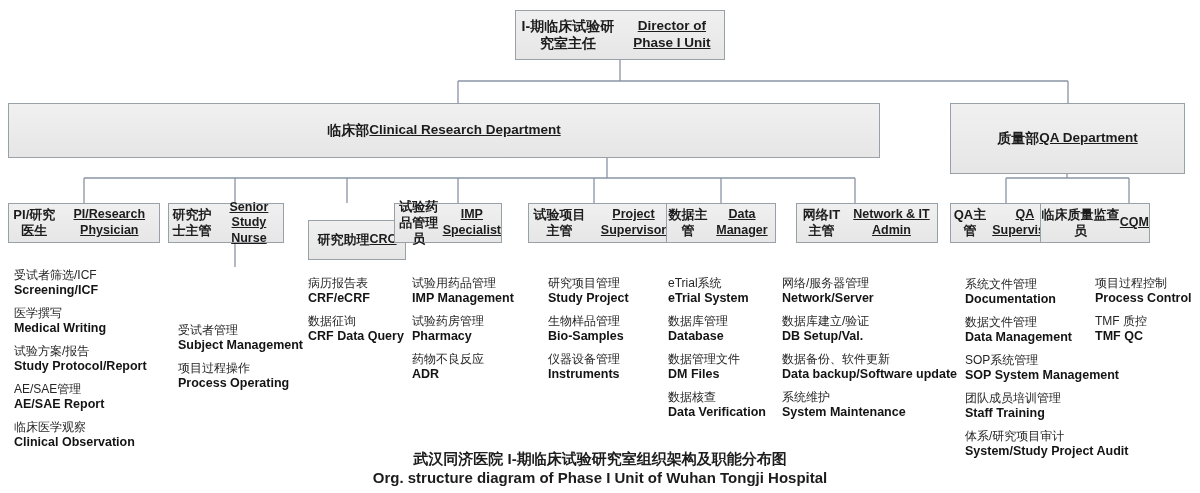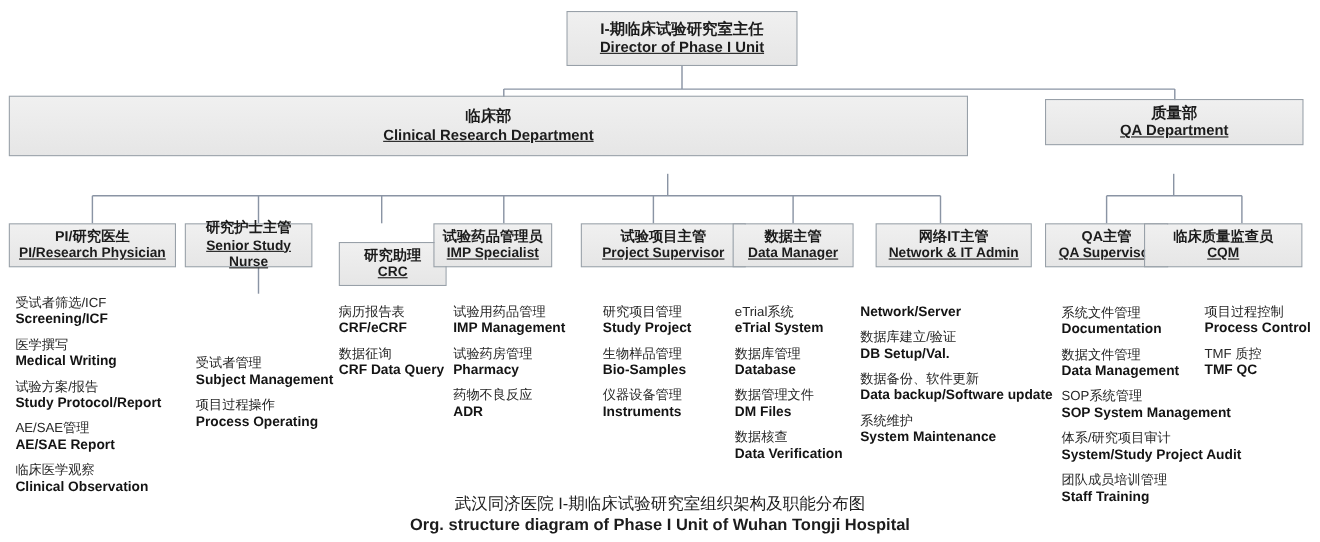--- a/index.html
+++ b/index.html
@@ -5,36 +5,36 @@
   html,body{margin:0;padding:0;background:#ffffff;}
   .canvas{
     position:relative;width:1200px;height:493px;background:#ffffff;overflow:hidden;
     font-family:"Liberation Sans","DejaVu Sans",sans-serif;color:#1c1c1c;
   }
   .connectors{position:absolute;left:0;top:0;width:1200px;height:493px;pointer-events:none;}
   .box{
     position:absolute;box-sizing:border-box;
     background:linear-gradient(#f0f0f0,#e6e6e6);
     border:1px solid #98a0a8;
-    display:flex;flex-direction:column;align-items:center;justify-content:center;
+    display:flex;align-items:center;justify-content:center;
     text-align:center;line-height:1.25;
   }
   .box .zh{font-size:14px;font-weight:700;}
   .box .en{font-size:13.5px;font-weight:700;text-decoration:underline;}
   .box.role .zh{font-size:13px;}
   .box.role .en{font-size:12.5px;}
   .box.subnode{background:linear-gradient(#f3f3f3,#ebebeb);}
   .box.subnode .zh{font-size:13px;}
   .box.subnode .en{font-size:12.5px;}
   .duties{position:absolute;}
   .duty{margin-bottom:8px;line-height:15px;}
   .duty .zh{font-size:12px;font-weight:400;color:#262626;white-space:nowrap;}
   .duty .en{font-size:12.5px;font-weight:700;color:#141414;white-space:nowrap;}
   .caption{position:absolute;left:0;top:450px;width:1200px;text-align:center;line-height:1.25;}
-  .caption .zh{font-size:15px;font-weight:400;}
+  .caption .zh{font-size:15px;font-weight:700;}
   .caption .en{font-size:15px;font-weight:700;}
 </style>
 </head>
 <body>
 
 <div class="canvas">
 
   <svg class="connectors" viewBox="0 0 1200 493" xmlns="http://www.w3.org/2000/svg">
     <g stroke="#8a94a4" stroke-width="1.3" fill="none">
 
@@ -60,25 +60,25 @@
 
       <line x1="235" y1="243" x2="235" y2="267"></line>
     </g>
   </svg>
 
   <div class="box" style="left:515px;top:10px;width:210px;height:50px">
     <div class="zh">I-期临床试验研究室主任</div>
     <div class="en">Director of Phase I Unit</div>
   </div>
 
-  <div class="box" style="left:8px;top:87px;width:872px;height:55px">
+  <div class="box" style="left:8px;top:103px;width:872px;height:55px">
     <div class="zh">临床部</div>
     <div class="en">Clinical Research Department</div>
   </div>
-  <div class="box" style="left:950px;top:90px;width:235px;height:42px">
+  <div class="box" style="left:950px;top:103px;width:235px;height:71px">
     <div class="zh">质量部</div>
     <div class="en">QA Department</div>
   </div>
 
   <div class="box role" style="left:8px;top:203px;width:152px;height:40px">
     <div class="zh">PI/研究医生</div>
     <div class="en">PI/Research Physician</div>
   </div>
   <div class="box role" style="left:168px;top:203px;width:116px;height:40px">
     <div class="zh">研究护士主管</div>
@@ -101,21 +101,21 @@
     <div class="en">Data Manager</div>
   </div>
   <div class="box role" style="left:796px;top:203px;width:142px;height:40px">
     <div class="zh">网络IT主管</div>
     <div class="en">Network &amp; IT Admin</div>
   </div>
   <div class="box role" style="left:950px;top:203px;width:112px;height:40px">
     <div class="zh">QA主管</div>
     <div class="en">QA Supervisor</div>
   </div>
-  <div class="box role" style="left:1040px;top:203px;width:144px;height:40px">
+  <div class="box role" style="left:1040px;top:203px;width:110px;height:40px">
     <div class="zh">临床质量监查员</div>
     <div class="en">CQM</div>
   </div>
 
 
   <div class="duties" style="left:14px;top:268px">
     <div class="duty">
       <div class="zh">受试者筛选/ICF</div>
       <div class="en">Screening/ICF</div>
     </div>
@@ -203,20 +203,21 @@
       <div class="en">DM Files</div>
     </div>
     <div class="duty">
       <div class="zh">数据核查</div>
       <div class="en">Data Verification</div>
     </div>
   </div>
 
   <div class="duties" style="left:782px;top:276px">
     <div class="duty">
+      <div class="zh">网络/服务器管理</div>
       <div class="en">Network/Server</div>
     </div>
     <div class="duty">
       <div class="zh">数据库建立/验证</div>
       <div class="en">DB Setup/Val.</div>
     </div>
     <div class="duty">
       <div class="zh">数据备份、软件更新</div>
       <div class="en">Data backup/Software update</div>
     </div>
@@ -233,26 +234,26 @@
     </div>
     <div class="duty">
       <div class="zh">数据文件管理</div>
       <div class="en">Data Management</div>
     </div>
     <div class="duty">
       <div class="zh">SOP系统管理</div>
       <div class="en">SOP System Management</div>
     </div>
     <div class="duty">
+      <div class="zh">团队成员培训管理</div>
+      <div class="en">Staff Training</div>
+    </div>
+    <div class="duty">
       <div class="zh">体系/研究项目审计</div>
       <div class="en">System/Study Project Audit</div>
-    </div>
-    <div class="duty">
-      <div class="zh">团队成员培训管理</div>
-      <div class="en">Staff Training</div>
     </div>
   </div>
 
   <div class="duties" style="left:1095px;top:276px">
     <div class="duty">
       <div class="zh">项目过程控制</div>
       <div class="en">Process Control</div>
     </div>
     <div class="duty">
       <div class="zh">TMF 质控</div>

